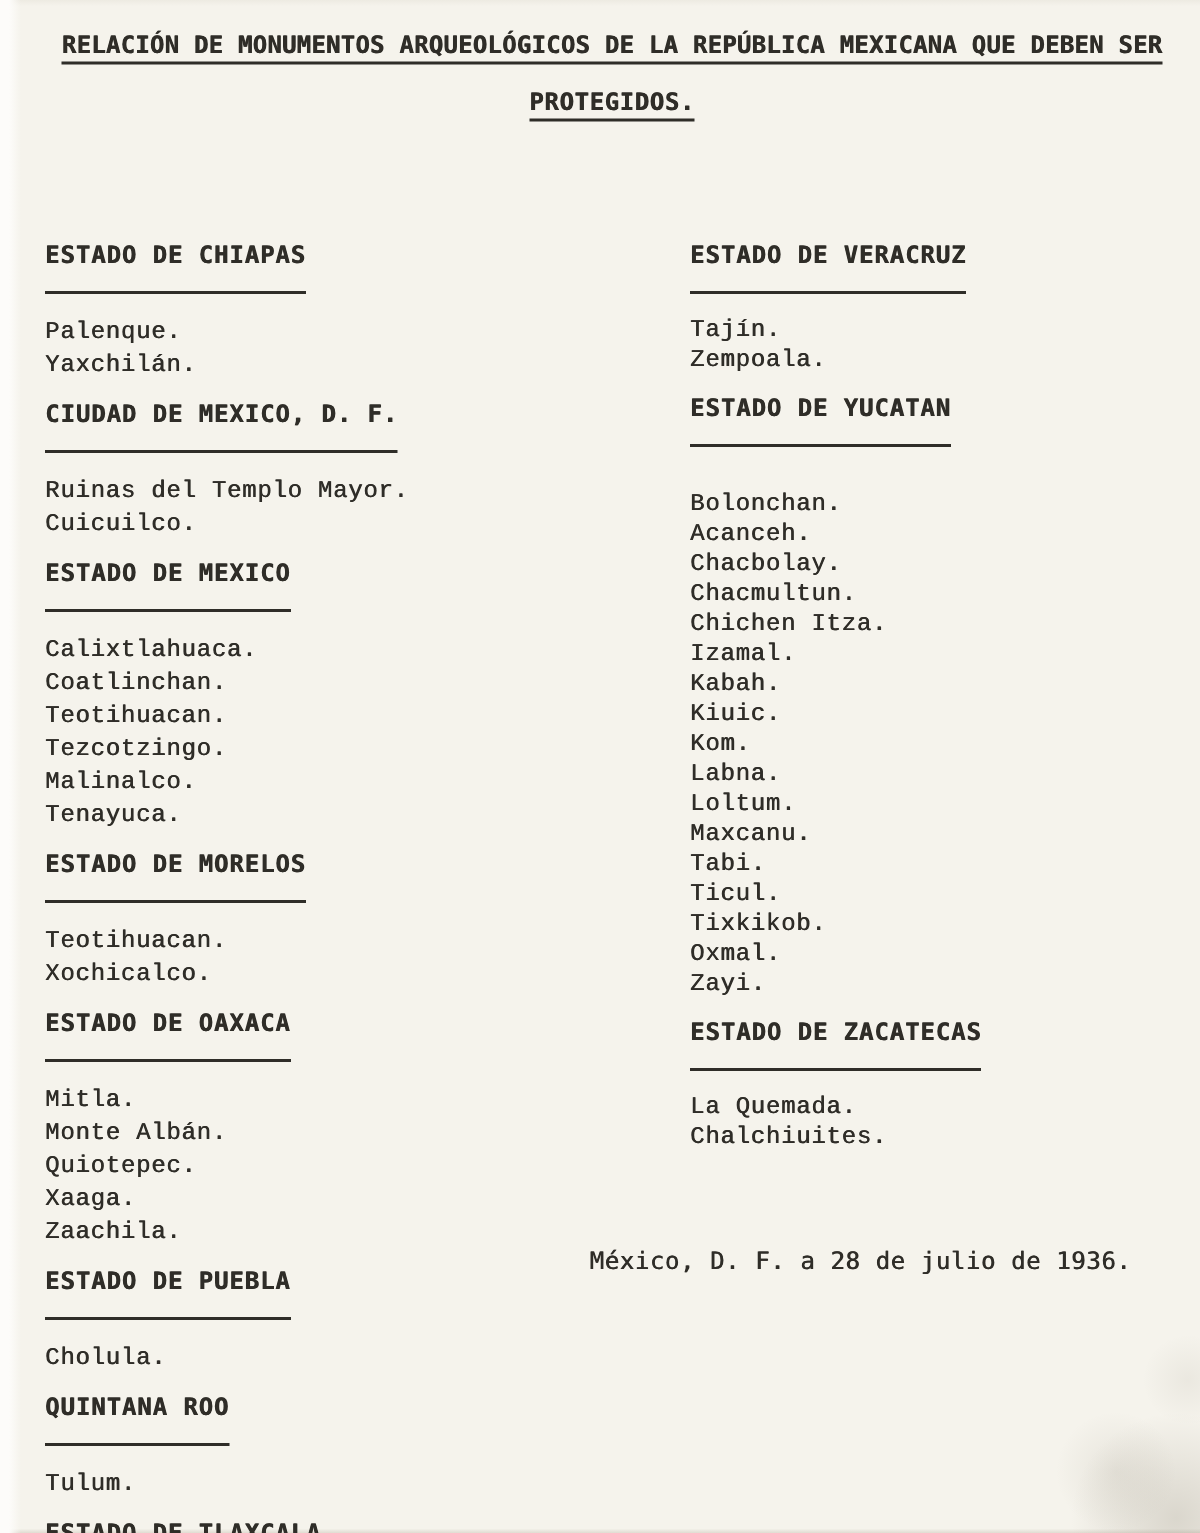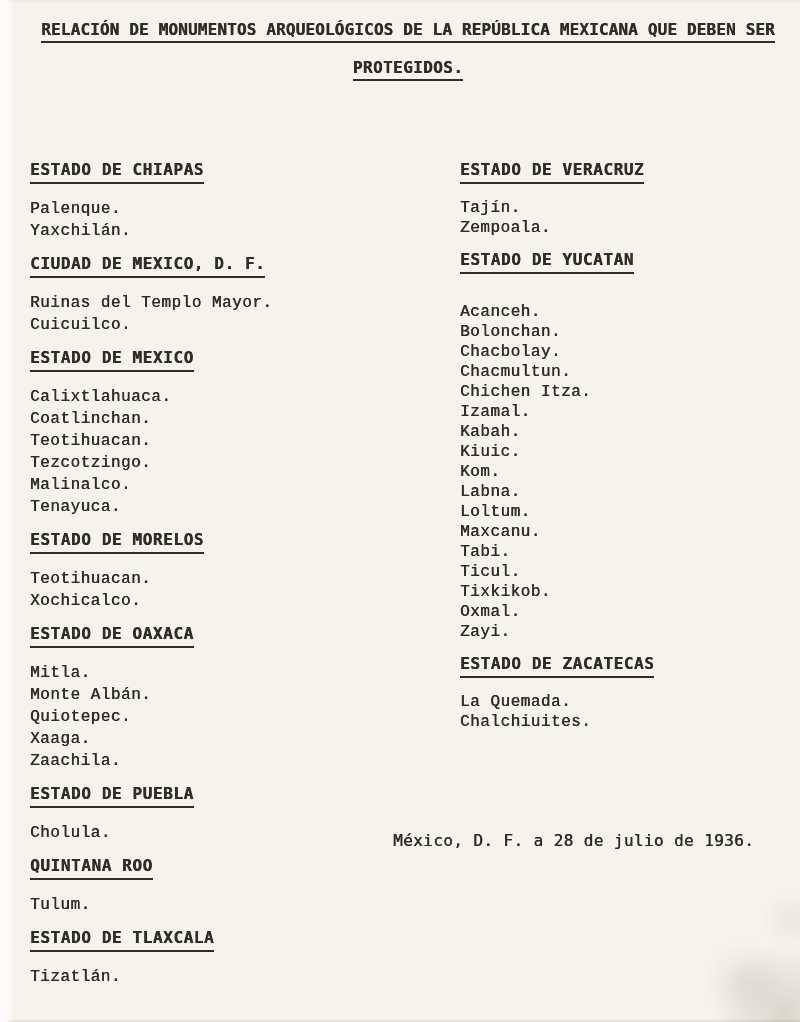--- a/index.html
+++ b/index.html
@@ -56,21 +56,21 @@
   .col-left  { left: 30px;  width: 400px; }
   .col-right { left: 460px; width: 310px; }
 
   .section { margin-bottom: 12px; }
   .heading {
     display: inline-block;
     margin: 0 0 14px 0;
     font-size: 16px;
     font-weight: bold;
     letter-spacing: 0.6px;
-    padding-bottom: 3px;
+    padding-bottom: 15px;
     border-bottom: 2px solid var(--ink);
   }
   ul.sites {
     list-style: none;
     margin: 0;
     padding: 0;
     line-height: 22px;
     letter-spacing: 0.5px;
     font-family: Liberation Mono, monospace;
   }
@@ -174,22 +174,22 @@
     <h2 class="heading">ESTADO DE VERACRUZ</h2>
     <ul class="sites">
         <li class="site">Tajín.</li>
         <li class="site">Zempoala.</li>
       </ul>
   </section>
 
   <section class="section">
     <h2 class="heading">ESTADO DE YUCATAN</h2>
     <ul class="sites">
+        <li class="site">Bolonchan.</li>
         <li class="site">Acanceh.</li>
-        <li class="site">Bolonchan.</li>
         <li class="site">Chacbolay.</li>
         <li class="site">Chacmultun.</li>
         <li class="site">Chichen Itza.</li>
         <li class="site">Izamal.</li>
         <li class="site">Kabah.</li>
         <li class="site">Kiuic.</li>
         <li class="site">Kom.</li>
         <li class="site">Labna.</li>
         <li class="site">Loltum.</li>
         <li class="site">Maxcanu.</li>

